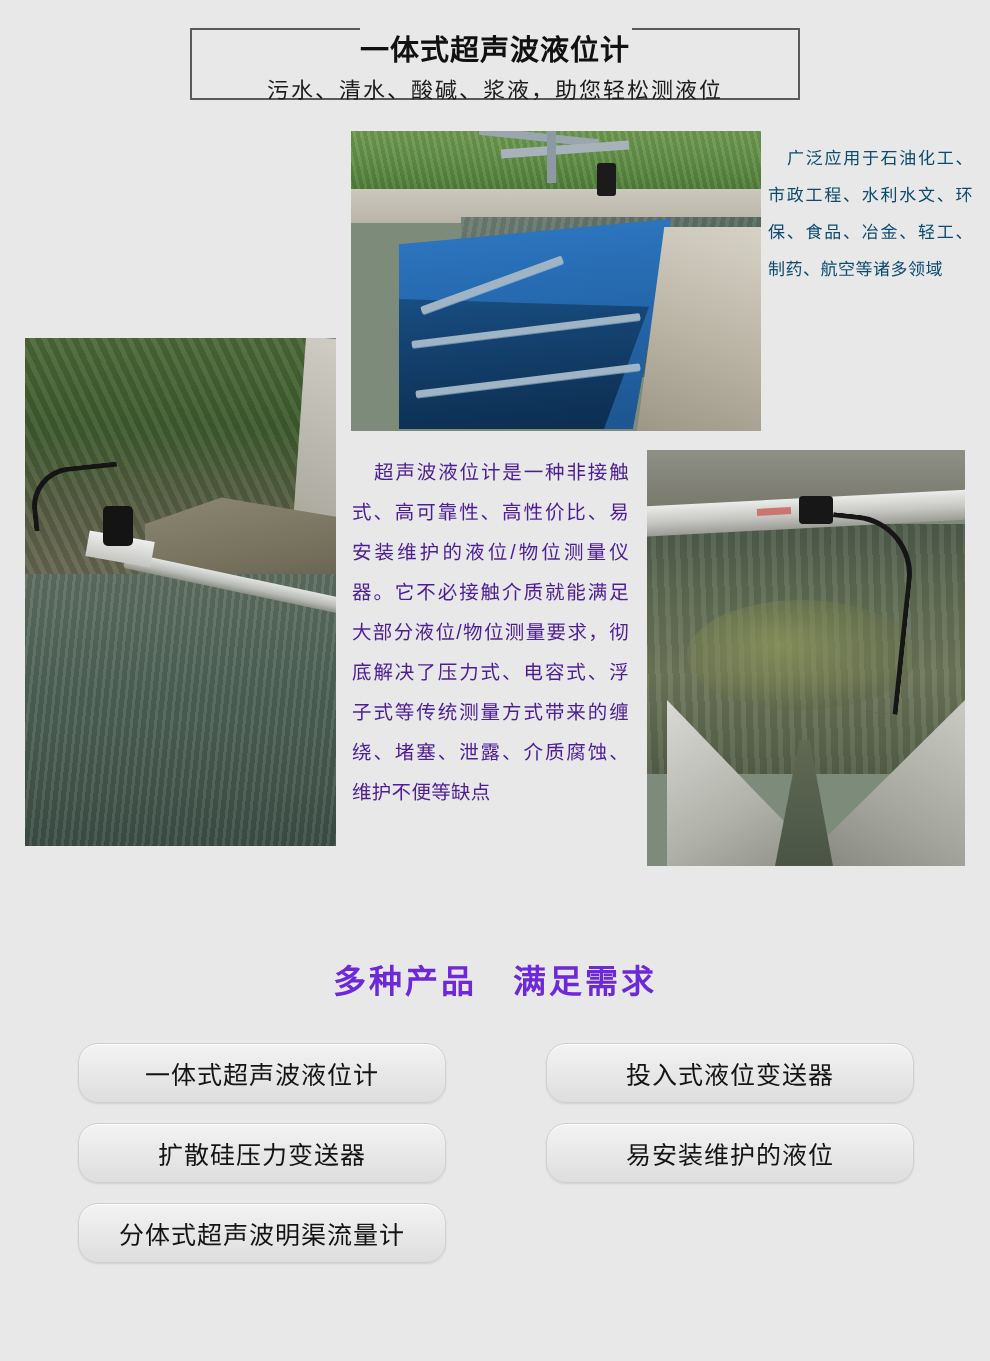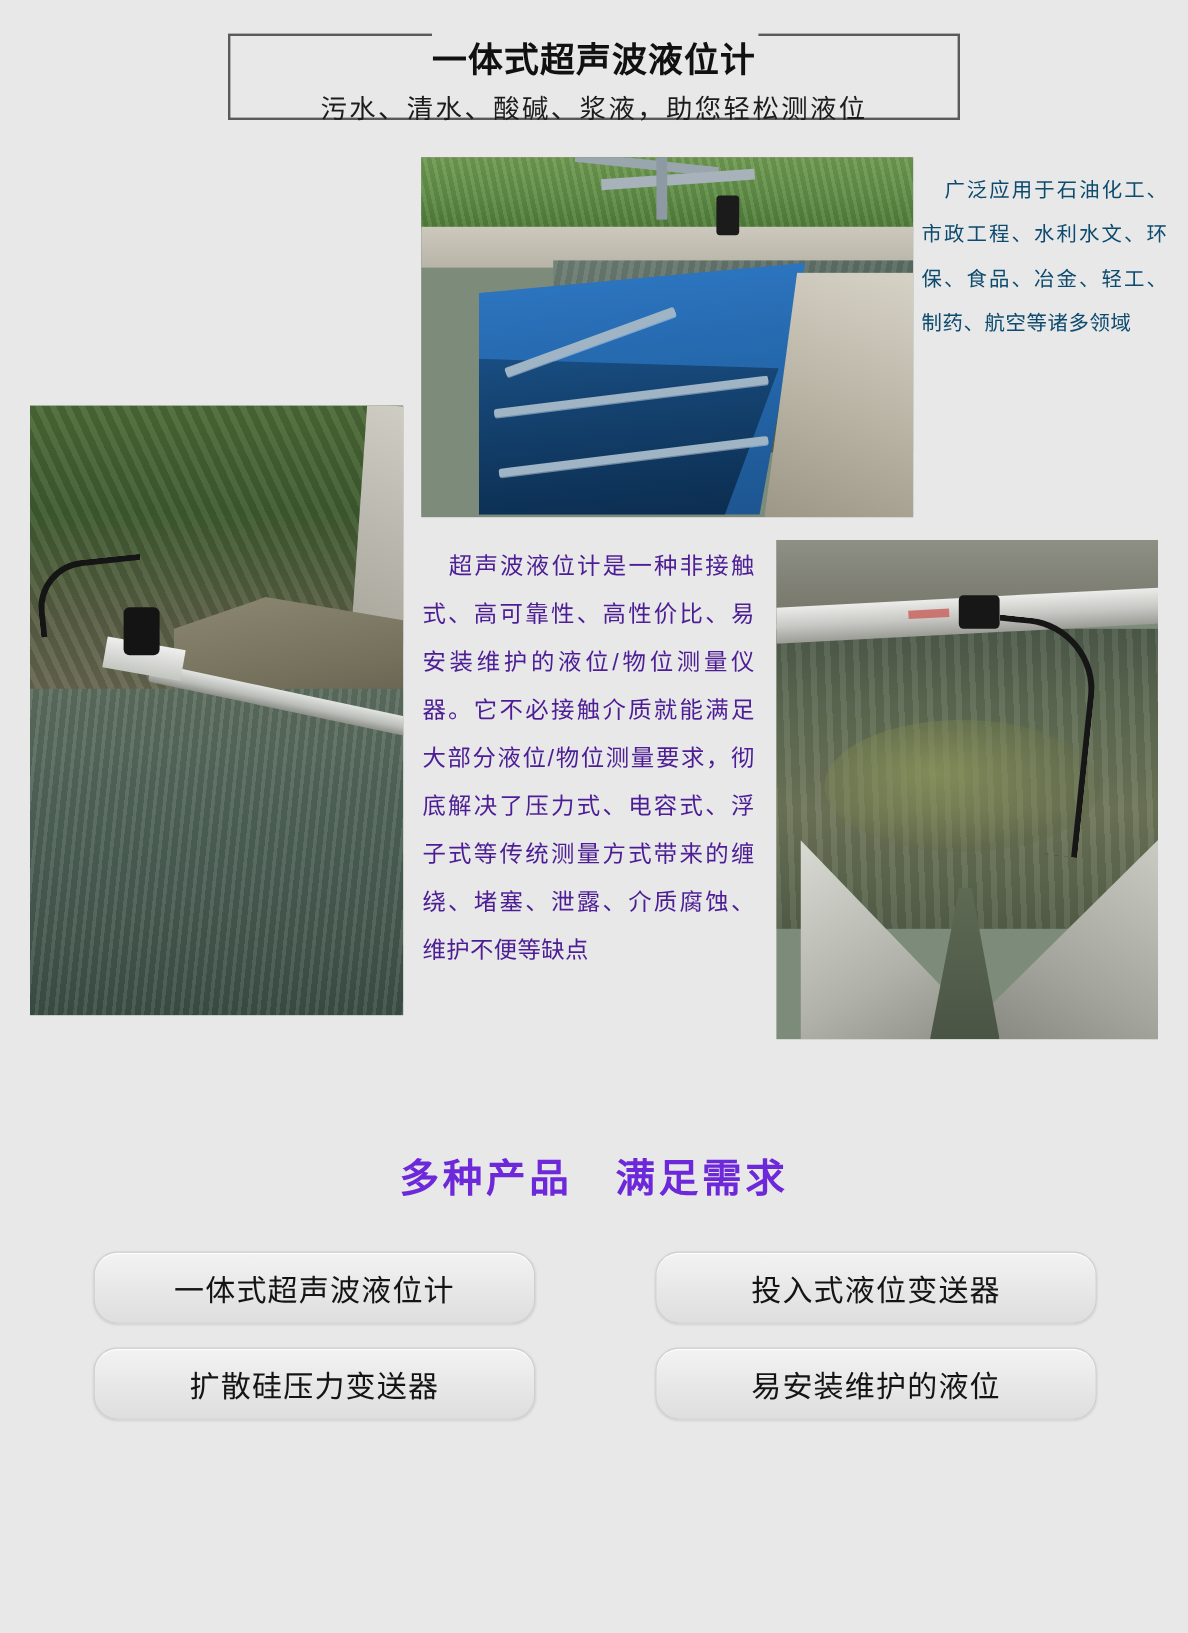--- a/index.html
+++ b/index.html
@@ -361,13 +361,14 @@
   <div class="flm-vwater"></div>
 </div>
 
 <div class="section-title">多种产品　满足需求</div>
 
 <div class="product-grid">
   <div class="product-pill">一体式超声波液位计</div>
   <div class="product-pill">投入式液位变送器</div>
   <div class="product-pill">扩散硅压力变送器</div>
   <div class="product-pill">易安装维护的液位</div>
+  <div class="product-pill">分体式超声波明渠流量计</div>
 </div>
 
 </body></html>

